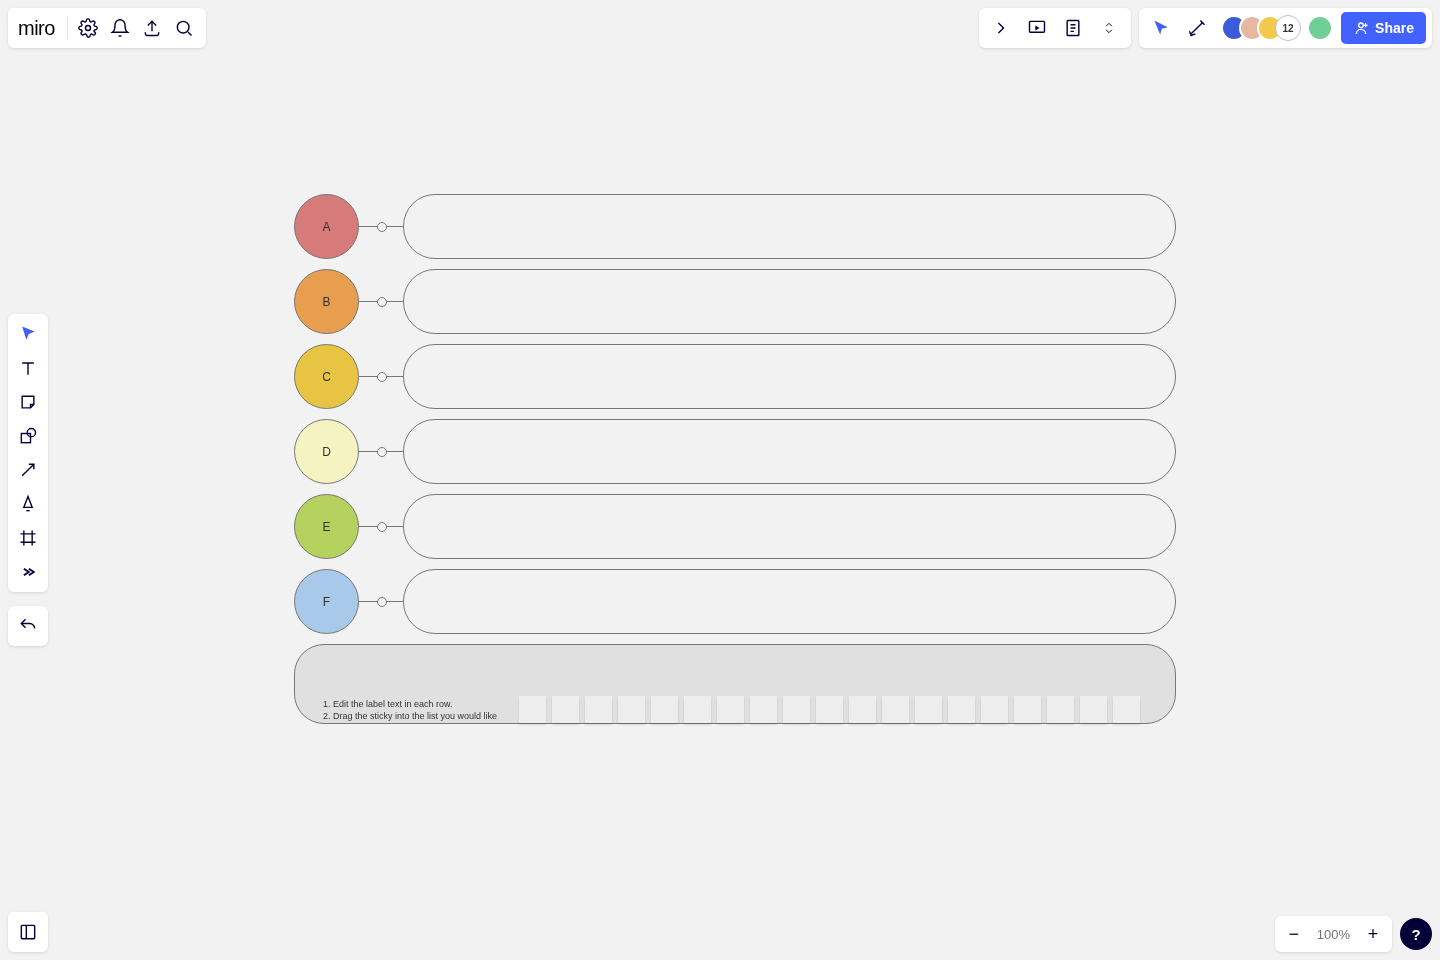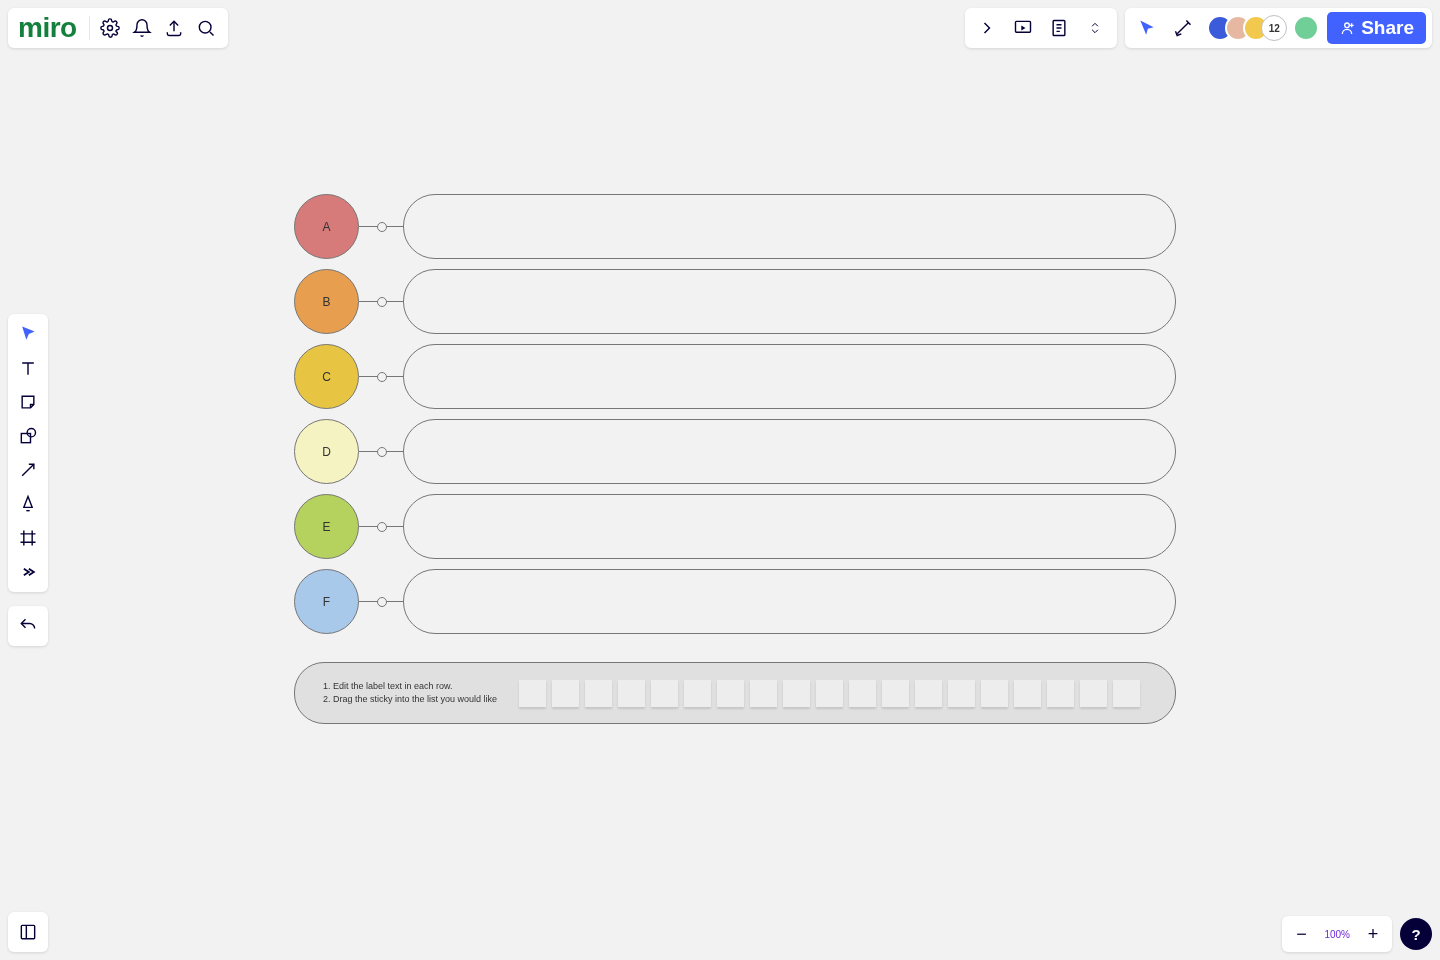--- a/index.html
+++ b/index.html
@@ -17,24 +17,24 @@
     top: 8px; left: 8px;
     background: #fff;
     border-radius: 6px;
     box-shadow: 0 1px 3px rgba(0,0,0,.12);
     display: flex;
     align-items: center;
     height: 40px;
     padding: 0 6px;
   }
   .logo {
-    font-weight: 700;
-    font-size: 28px;
+    font-weight: 400;
+    font-size: 20px;
     letter-spacing: -0.5px;
-    color: #15803d;
+    color: #000000;
     padding: 0 8px 0 4px;
   }
   .sep {
     width: 1px; height: 24px; background: #e6e6e6; margin: 0 4px;
   }
   .icon-btn {
     width: 32px; height: 32px;
     display: flex; align-items: center; justify-content: center;
     cursor: pointer;
     border-radius: 4px;
@@ -77,21 +77,21 @@
   .avatar:first-child { margin-left: 0; }
   .avatar.count { background: #fff; border: 1px solid #c0c0c8; color: #333; font-weight:600;}
   .avatar.solo { margin-left: 6px; }
   .share-btn {
     background: #4262ff;
     color: #fff;
     height: 32px;
     border-radius: 5px;
     display: flex; align-items: center; gap: 6px;
     padding: 0 12px;
-    font-size: 19px; font-weight: 600;
+    font-size: 14px; font-weight: 600;
     cursor: pointer;
     margin-left: 4px;
   }
   .share-btn svg { width: 16px; height: 16px; stroke: #fff; fill:none; stroke-width:2;}
 
   
   .left-toolbar {
     position: absolute;
     left: 8px; top: 314px;
     width: 40px;
@@ -145,21 +145,21 @@
     padding: 0 6px;
     gap: 4px;
   }
   .zoom-group .zbtn {
     width: 26px; height: 26px;
     display:flex;align-items:center;justify-content:center;
     cursor:pointer; border-radius:4px;
     font-size: 18px;
     color:#050038;
   }
-  .zoom-label { font-size: 10px; padding: 0 6px; color:#6d28d9;}
+  .zoom-label { font-size: 13px; padding: 0 6px; color:#737373;}
   .help-btn {
     width: 32px; height: 32px;
     border-radius: 50%;
     background: #050038;
     color: #fff;
     display:flex;align-items:center;justify-content:center;
     font-weight:700; font-size:15px;
     cursor:pointer;
   }
 
@@ -215,28 +215,28 @@
   .tier-slot {
     position:absolute;
     left: 109px; right: 0; top: 0;
     height: 65px;
     border: 1px solid #777;
     border-radius: 32px;
     background: transparent;
   }
   .footer-box {
     position: relative;
-    margin-top: 28px;
+    margin-top: 10px;
     width: 882px;
-    height: 62px;
+    height: 80px;
     border: 1px solid #777;
     background: #e0e0e0;
     border-radius: 30px;
     display:flex;
-    align-items:center;
+    align-items:flex-end;
     padding: 0 24px;
   }
   .instructions {
     font-size: 9px;
     color: #333;
     line-height: 1.4;
   }
   .instructions ol { margin: 0; padding-left: 14px;}
   .sticky-row {
     display:flex;

